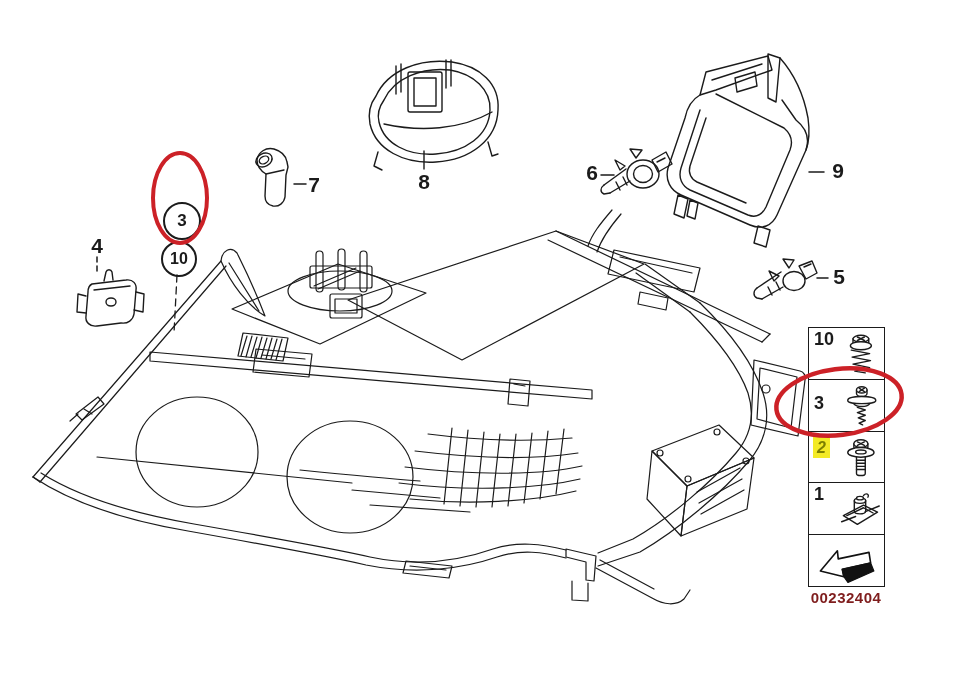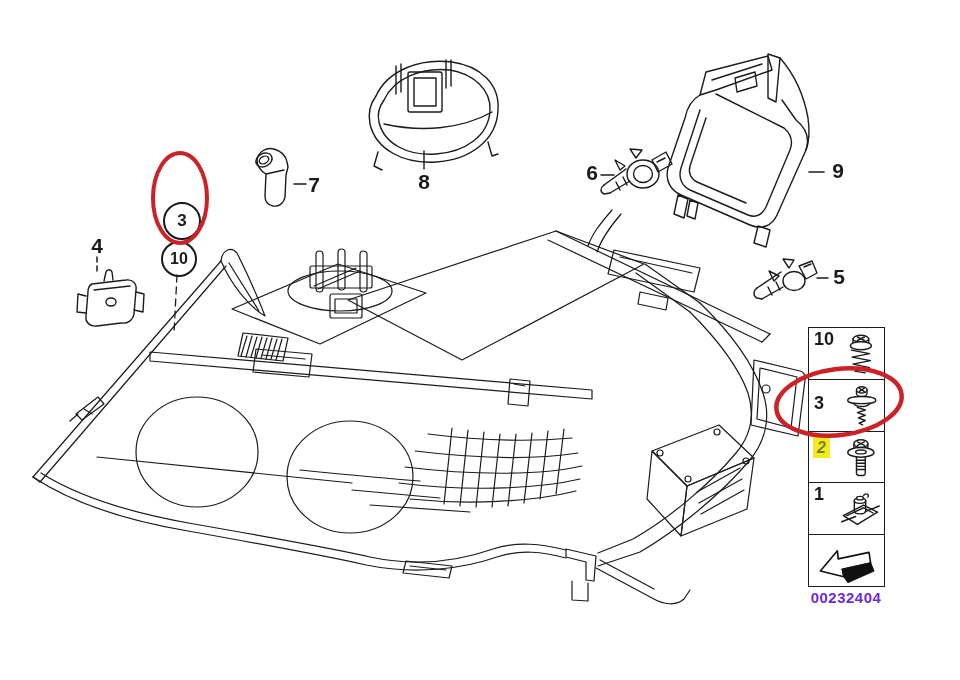--- a/index.html
+++ b/index.html
@@ -11,21 +11,21 @@
         display:flex;align-items:center;justify-content:center;font-weight:700;background:transparent;}
   .legend{position:absolute;left:808px;top:327px;width:75px;height:258px;z-index:1;
           border:1.6px solid #1b1b1b;background:#fff;display:flex;flex-direction:column;}
   .cell{position:relative;flex:1;border-bottom:1.6px solid #1b1b1b;}
   .cell:last-child{border-bottom:none;}
   .cell .num{position:absolute;left:5px;top:2px;font-size:18px;font-weight:700;line-height:1;}
   .cell .icon{position:absolute;right:3px;top:2px;}
   .num-yellow{position:absolute;left:4px;top:5px;background:#f3ea26;color:#7c7f00;
               font-size:16px;font-weight:700;font-style:italic;padding:1px 4px;line-height:1.2;}
   .docnum{position:absolute;left:802px;top:589px;width:88px;z-index:1;text-align:center;
-          font-size:15px;font-weight:700;letter-spacing:.5px;color:#6d28d9;}
+          font-size:15px;font-weight:700;letter-spacing:.5px;color:#7f1d1d;}
 </style>
 </head>
 <body>
 
 <div class="stage">
 
   <div class="legend">
     <div class="cell">
       <span class="num">10</span>
       <svg class="icon" width="42" height="49" viewBox="0 0 48 52">

